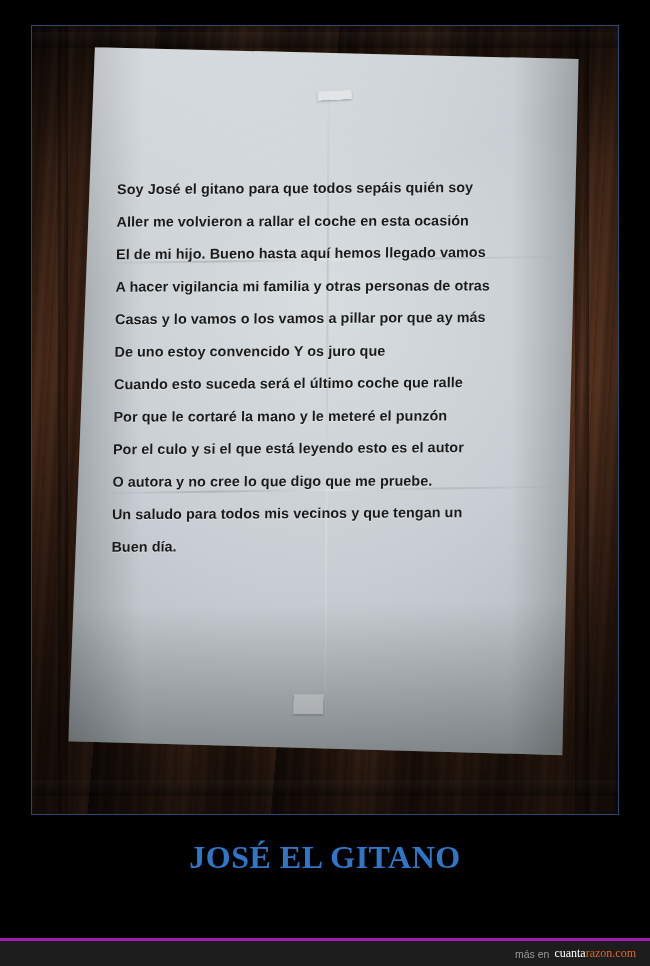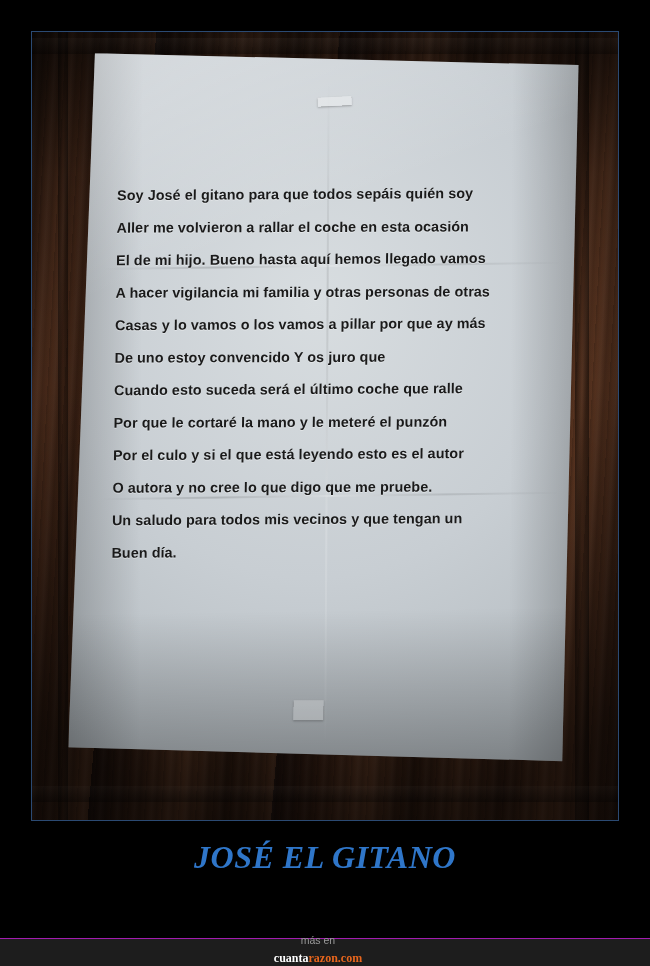--- a/index.html
+++ b/index.html
@@ -17,21 +17,21 @@
     position: relative;
     width: 650px;
     height: 966px;
     background: #000000;
   }
 
   
   .photo-frame {
     position: absolute;
     left: 31px;
-    top: 31px;
+    top: 25px;
     width: 588px;
     height: 790px;
     border: 1px solid #2b4a73;
     box-sizing: border-box;
     overflow: hidden;
     background: #2a1710;
   }
   .photo {
     position: absolute;
     inset: 0;
@@ -158,21 +158,20 @@
   }
   .poem-line:nth-child(odd) { transform: rotate(-0.15deg); }
 
   
   .caption {
     position: absolute;
     left: 0;
     top: 840px;
     width: 650px;
     text-align: center;
-    font-style: italic;
   }
   .caption-title {
     color: #2f76c9;
     font-family: "Liberation Serif", serif;
     font-size: 32px;
     font-weight: 700;
     letter-spacing: 0.5px;
     margin: 0;
     line-height: 1.1;
   }
@@ -184,38 +183,37 @@
   }
 
   
   .footer {
     position: absolute;
     left: 0;
     bottom: 0;
     width: 650px;
     height: 28px;
     background: #1d1d1d;
-    border-top: 1px solid #a21caf;
+    border-top: 3px solid #a21caf;
     display: flex;
     align-items: center;
     justify-content: flex-end;
     padding-right: 14px;
     box-sizing: border-box;
     gap: 5px;
-    flex-direction: column;
   }
   .footer-text {
     color: #9a9a9a;
     font-size: 10.5px;
     font-family: "Liberation Sans", sans-serif;
   }
   .footer-brand {
     font-size: 12px;
     font-family: "Liberation Serif", serif;
-    font-weight: 700;
+    font-weight: 400;
   }
   .brand-a { color: #ffffff; }
   .brand-b { color: #e8661d; }
 </style>
 </head>
 <body>
 
 <div class="page">
 
   <div class="photo-frame">

